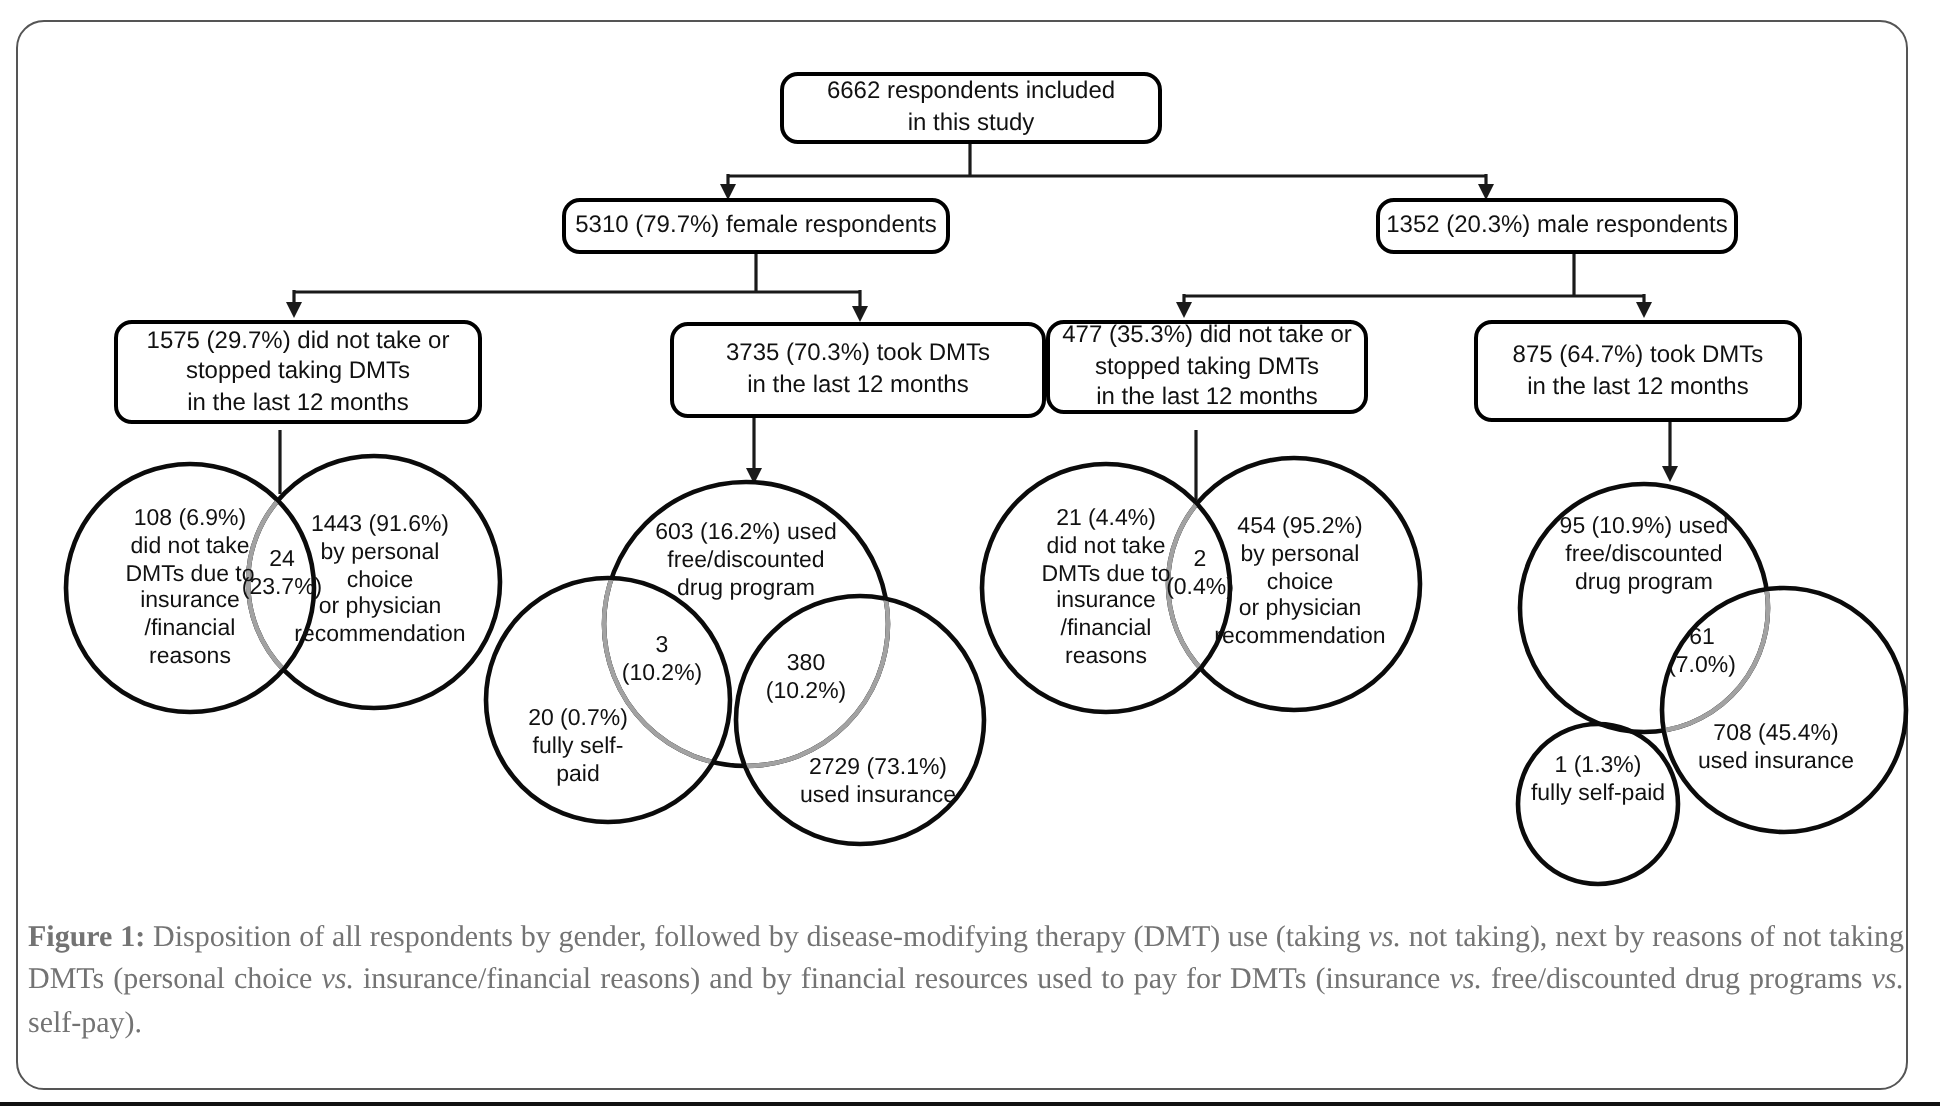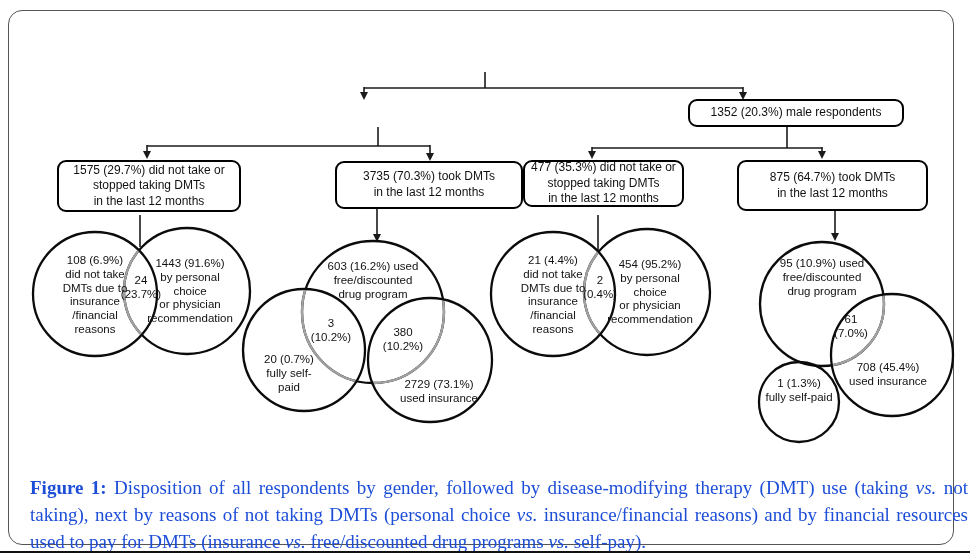--- a/index.html
+++ b/index.html
@@ -8,23 +8,23 @@
   .figure-border{position:absolute;left:8px;top:10px;width:944px;height:533px;
         border:1.5px solid #555;border-radius:14px;background:transparent;}
   .bottom-rule{position:absolute;left:0;top:551px;width:970px;height:2.4px;background:#111;}
   .overlay{position:absolute;left:0;top:0;pointer-events:none;}
   .node{position:absolute;box-sizing:border-box;border:2.4px solid #000;border-radius:9px;
         background:#fff;display:flex;align-items:center;justify-content:center;
         text-align:center;white-space:pre-line;font-size:12px;line-height:1.3;
         color:#111;padding:1px 3px;}
   .vlabel{position:absolute;transform:translate(-50%,-50%);text-align:center;
         white-space:pre;font-size:11.5px;line-height:1.2;color:#111;}
-  .caption{position:absolute;left:14px;top:459px;width:938px;margin:16px;
-        font-family:"Liberation Serif",serif;font-size:19px;line-height:1.42;
-        text-align:justify;color:#1d4ed8;}
+  .caption{position:absolute;left:14px;top:459px;width:938px;margin:0;
+        font-family:"Liberation Serif",serif;font-size:15px;line-height:1.42;
+        text-align:justify;color:#737373;}
   .caption b{font-weight:bold;}
   .caption i{font-style:italic;}
 </style>
 </head>
 <body>
 
 <div class="page">
 
   <div class="figure-border"></div>
 
@@ -90,30 +90,33 @@
     </g>
     <g fill="none" stroke="#a2a2a2" stroke-width="2.3">
       <circle cx="187" cy="291" r="63" clip-path="url(#clip-f-ins)"></circle>
       <circle cx="373" cy="312" r="71" clip-path="url(#clip-f-self)"></circle>
       <circle cx="373" cy="312" r="71" clip-path="url(#clip-f-inspay)"></circle>
       <circle cx="647" cy="292" r="63" clip-path="url(#clip-m-ins)"></circle>
       <circle cx="822" cy="304" r="62" clip-path="url(#clip-m-inspay)"></circle>
     </g>
   </svg>
 
-  <div class="node" style="left:688px;top:99px;width:216px;height:28px">1352 (20.3%) male respondents</div>
+  <div class="node" style="left:390px;top:36px;width:191px;height:36px">6662 respondents included
+in this study</div>
+  <div class="node" style="left:281px;top:99px;width:194px;height:28px">5310 (79.7%) female respondents</div>
+  <div class="node" style="left:688px;top:99px;width:181px;height:28px">1352 (20.3%) male respondents</div>
   <div class="node" style="left:57px;top:160px;width:184px;height:52px">1575 (29.7%) did not take or
 stopped taking DMTs
 in the last 12 months</div>
   <div class="node" style="left:335px;top:161px;width:188px;height:48px">3735 (70.3%) took DMTs
 in the last 12 months</div>
   <div class="node" style="left:523px;top:160px;width:161px;height:47px">477 (35.3%) did not take or
 stopped taking DMTs
 in the last 12 months</div>
-  <div class="node" style="left:737px;top:160px;width:191px;height:51px">875 (64.7%) took DMTs
+  <div class="node" style="left:737px;top:160px;width:164px;height:51px">875 (64.7%) took DMTs
 in the last 12 months</div>
 
   <div class="vlabel" style="left:95px;top:295px">108 (6.9%)
 did not take
 DMTs due to
 insurance
 /financial
 reasons</div>
   <div class="vlabel" style="left:141px;top:288px">24
 (23.7%)</div>

